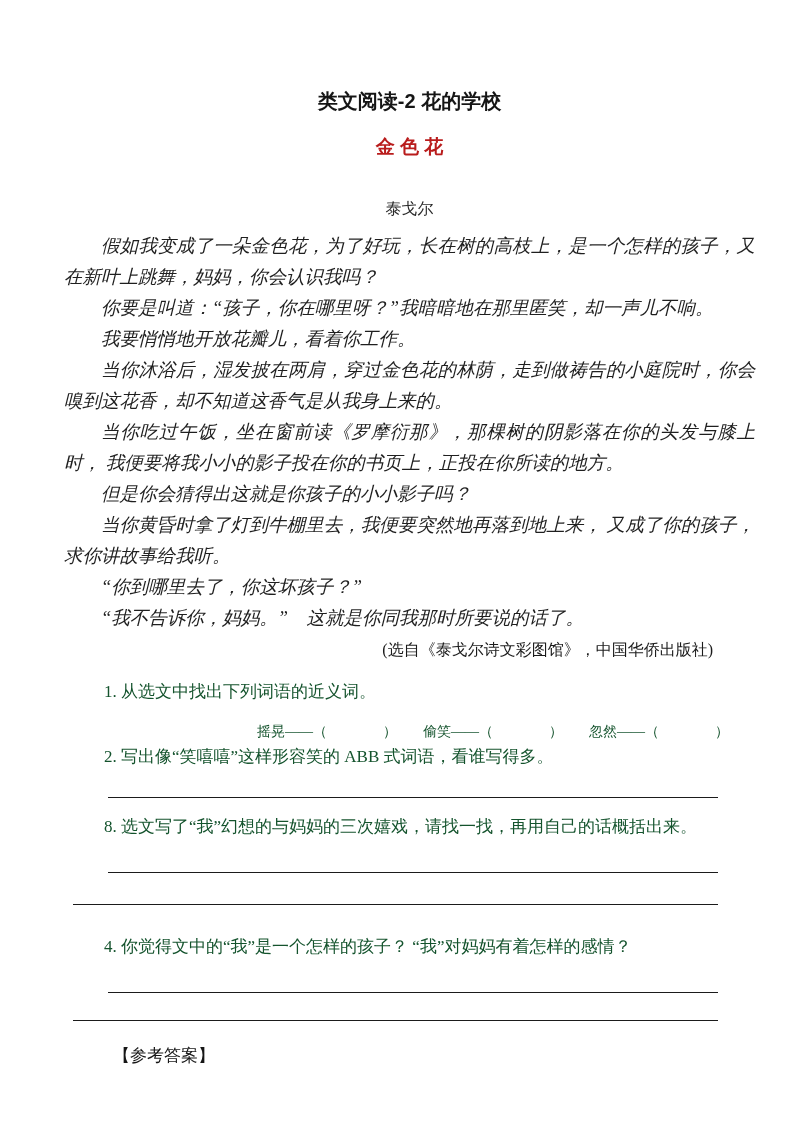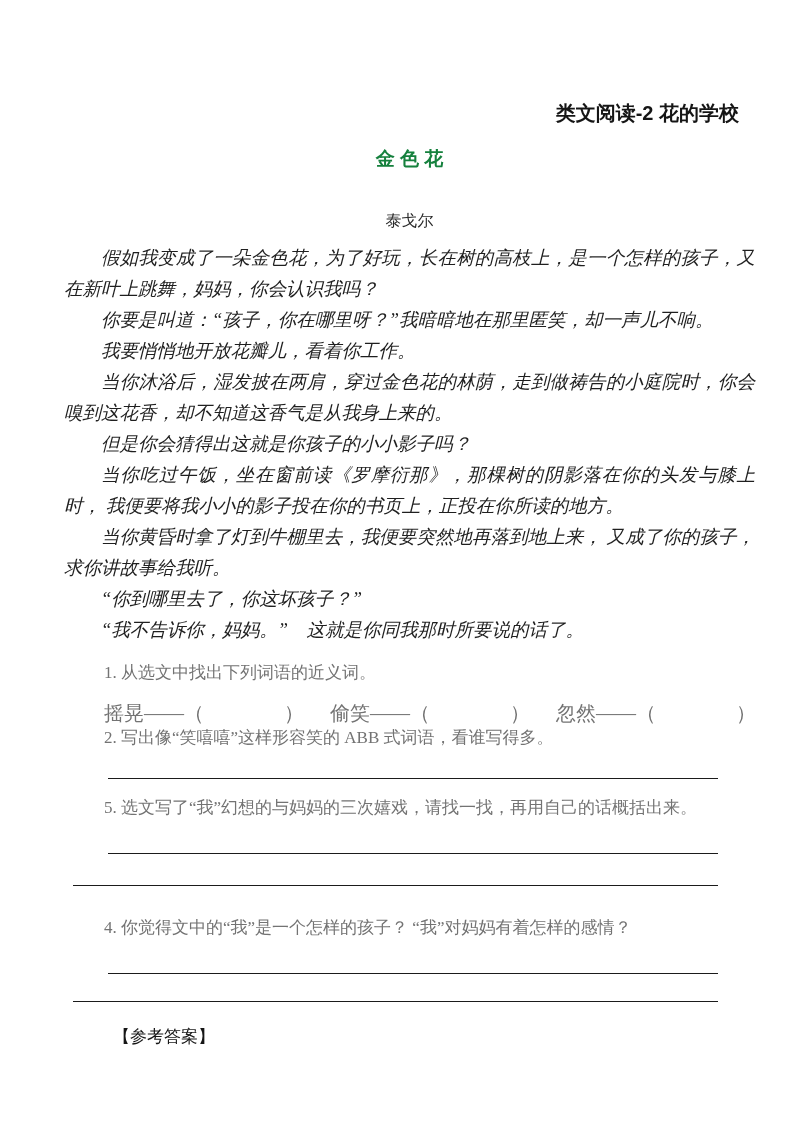--- a/index.html
+++ b/index.html
@@ -8,36 +8,36 @@
     width: 793px;
     height: 1122px;
     background: #ffffff;
     color: #1b1b1b;
     font-family: "Liberation Serif", "DejaVu Serif", serif;
     overflow: hidden;
   }
   .content { padding: 84px 38px 0 64px; }
 
   .doc-title {
-    margin: 16px;
+    margin: 4px;
     font-family: "Liberation Sans", "DejaVu Sans", sans-serif;
     font-size: 20px;
     line-height: 26px;
     font-weight: 700;
-    text-align: right;
+    text-align: center;
     color: #151515;
   }
   .poem-title {
     margin-top: 21px;
     font-family: "Liberation Sans", "DejaVu Sans", sans-serif;
     font-size: 19px;
     line-height: 24px;
     font-weight: 600;
     text-align: center;
-    color: #15803d;
+    color: #b91c1c;
   }
   .author {
     margin-top: 39px;
     font-size: 16px;
     line-height: 22px;
     text-align: center;
     color: #2a2a2a;
   }
 
   .poem {
@@ -52,30 +52,30 @@
 
   .source {
     font-size: 16px;
     line-height: 31px;
     text-align: right;
     padding-right: 42px;
     font-style: normal;
     color: #1b1b1b;
   }
 
-  .questions { font-size: 17px; color: #737373; }
+  .questions { font-size: 17px; color: #14532d; }
   .q { margin: 0 0 0 40px; line-height: 24px; }
   .q-1 { margin-top: 15px; }
   .q-2 { margin-top: 1px; }
   .q-3 { margin-top: 17px; }
   .q-4 { margin-top: 30px; }
 
   .syn-row {
     margin: 16px 0 0 40px;
-    font-size: 20px;
+    font-size: 14px;
     line-height: 24px;
     white-space: nowrap;
     text-align: right;
   }
   .syn-item { margin-right: 26px; }
 
   .blank {
     border-bottom: 1.5px solid #1b1b1b;
     margin-left: 44px;
     margin-right: 37px;
@@ -102,40 +102,41 @@
 
     <h1 class="doc-title">类文阅读-2 花的学校</h1>
     <div class="poem-title">金 色 花</div>
     <div class="author">泰戈尔</div>
 
     <div class="poem">
       <p>假如我变成了一朵金色花，为了好玩，长在树的高枝上，是一个怎样的孩子，又在新叶上跳舞，妈妈，你会认识我吗？</p>
       <p>你要是叫道：“孩子，你在哪里呀？”我暗暗地在那里匿笑，却一声儿不响。</p>
       <p>我要悄悄地开放花瓣儿，看着你工作。</p>
       <p>当你沐浴后，湿发披在两肩，穿过金色花的林荫，走到做祷告的小庭院时，你会嗅到这花香，却不知道这香气是从我身上来的。</p>
+      <p>当你吃过午饭，坐在窗前读《罗摩衍那》，那棵树的阴影落在你的头发与膝上时， 我便要将我小小的影子投在你的书页上，正投在你所读的地方。</p>
       <p>但是你会猜得出这就是你孩子的小小影子吗？</p>
-      <p>当你吃过午饭，坐在窗前读《罗摩衍那》，那棵树的阴影落在你的头发与膝上时， 我便要将我小小的影子投在你的书页上，正投在你所读的地方。</p>
       <p>当你黄昏时拿了灯到牛棚里去，我便要突然地再落到地上来， 又成了你的孩子，求你讲故事给我听。</p>
       <p>“你到哪里去了，你这坏孩子？”</p>
       <p>“我不告诉你，妈妈。”　这就是你同我那时所要说的话了。</p>
     </div>
 
+    <div class="source">(选自《泰戈尔诗文彩图馆》，中国华侨出版社)</div>
 
     <div class="questions">
 
       <p class="q q-1">1. 从选文中找出下列词语的近义词。</p>
 
       <div class="syn-row">
         <span class="syn-item"><span>摇晃</span><span>——</span><span>（　　　　）</span></span><span class="syn-item"><span>偷笑</span><span>——</span><span>（　　　　）</span></span><span class="syn-item"><span>忽然</span><span>——</span><span>（　　　　）</span></span>
       </div>
 
       <p class="q q-2">2. 写出像“笑嘻嘻”这样形容笑的 ABB 式词语，看谁写得多。</p>
       <div class="blank b1"></div>
 
-      <p class="q q-3">5. 选文写了“我”幻想的与妈妈的三次嬉戏，请找一找，再用自己的话概括出来。</p>
+      <p class="q q-3">8. 选文写了“我”幻想的与妈妈的三次嬉戏，请找一找，再用自己的话概括出来。</p>
       <div class="blank b2a"></div>
       <div class="blank b2b cont"></div>
 
       <p class="q q-4">4. 你觉得文中的“我”是一个怎样的孩子？ “我”对妈妈有着怎样的感情？</p>
       <div class="blank b3a"></div>
       <div class="blank b3b cont"></div>
 
     </div>
 
     <div class="answers-heading">【参考答案】</div>

